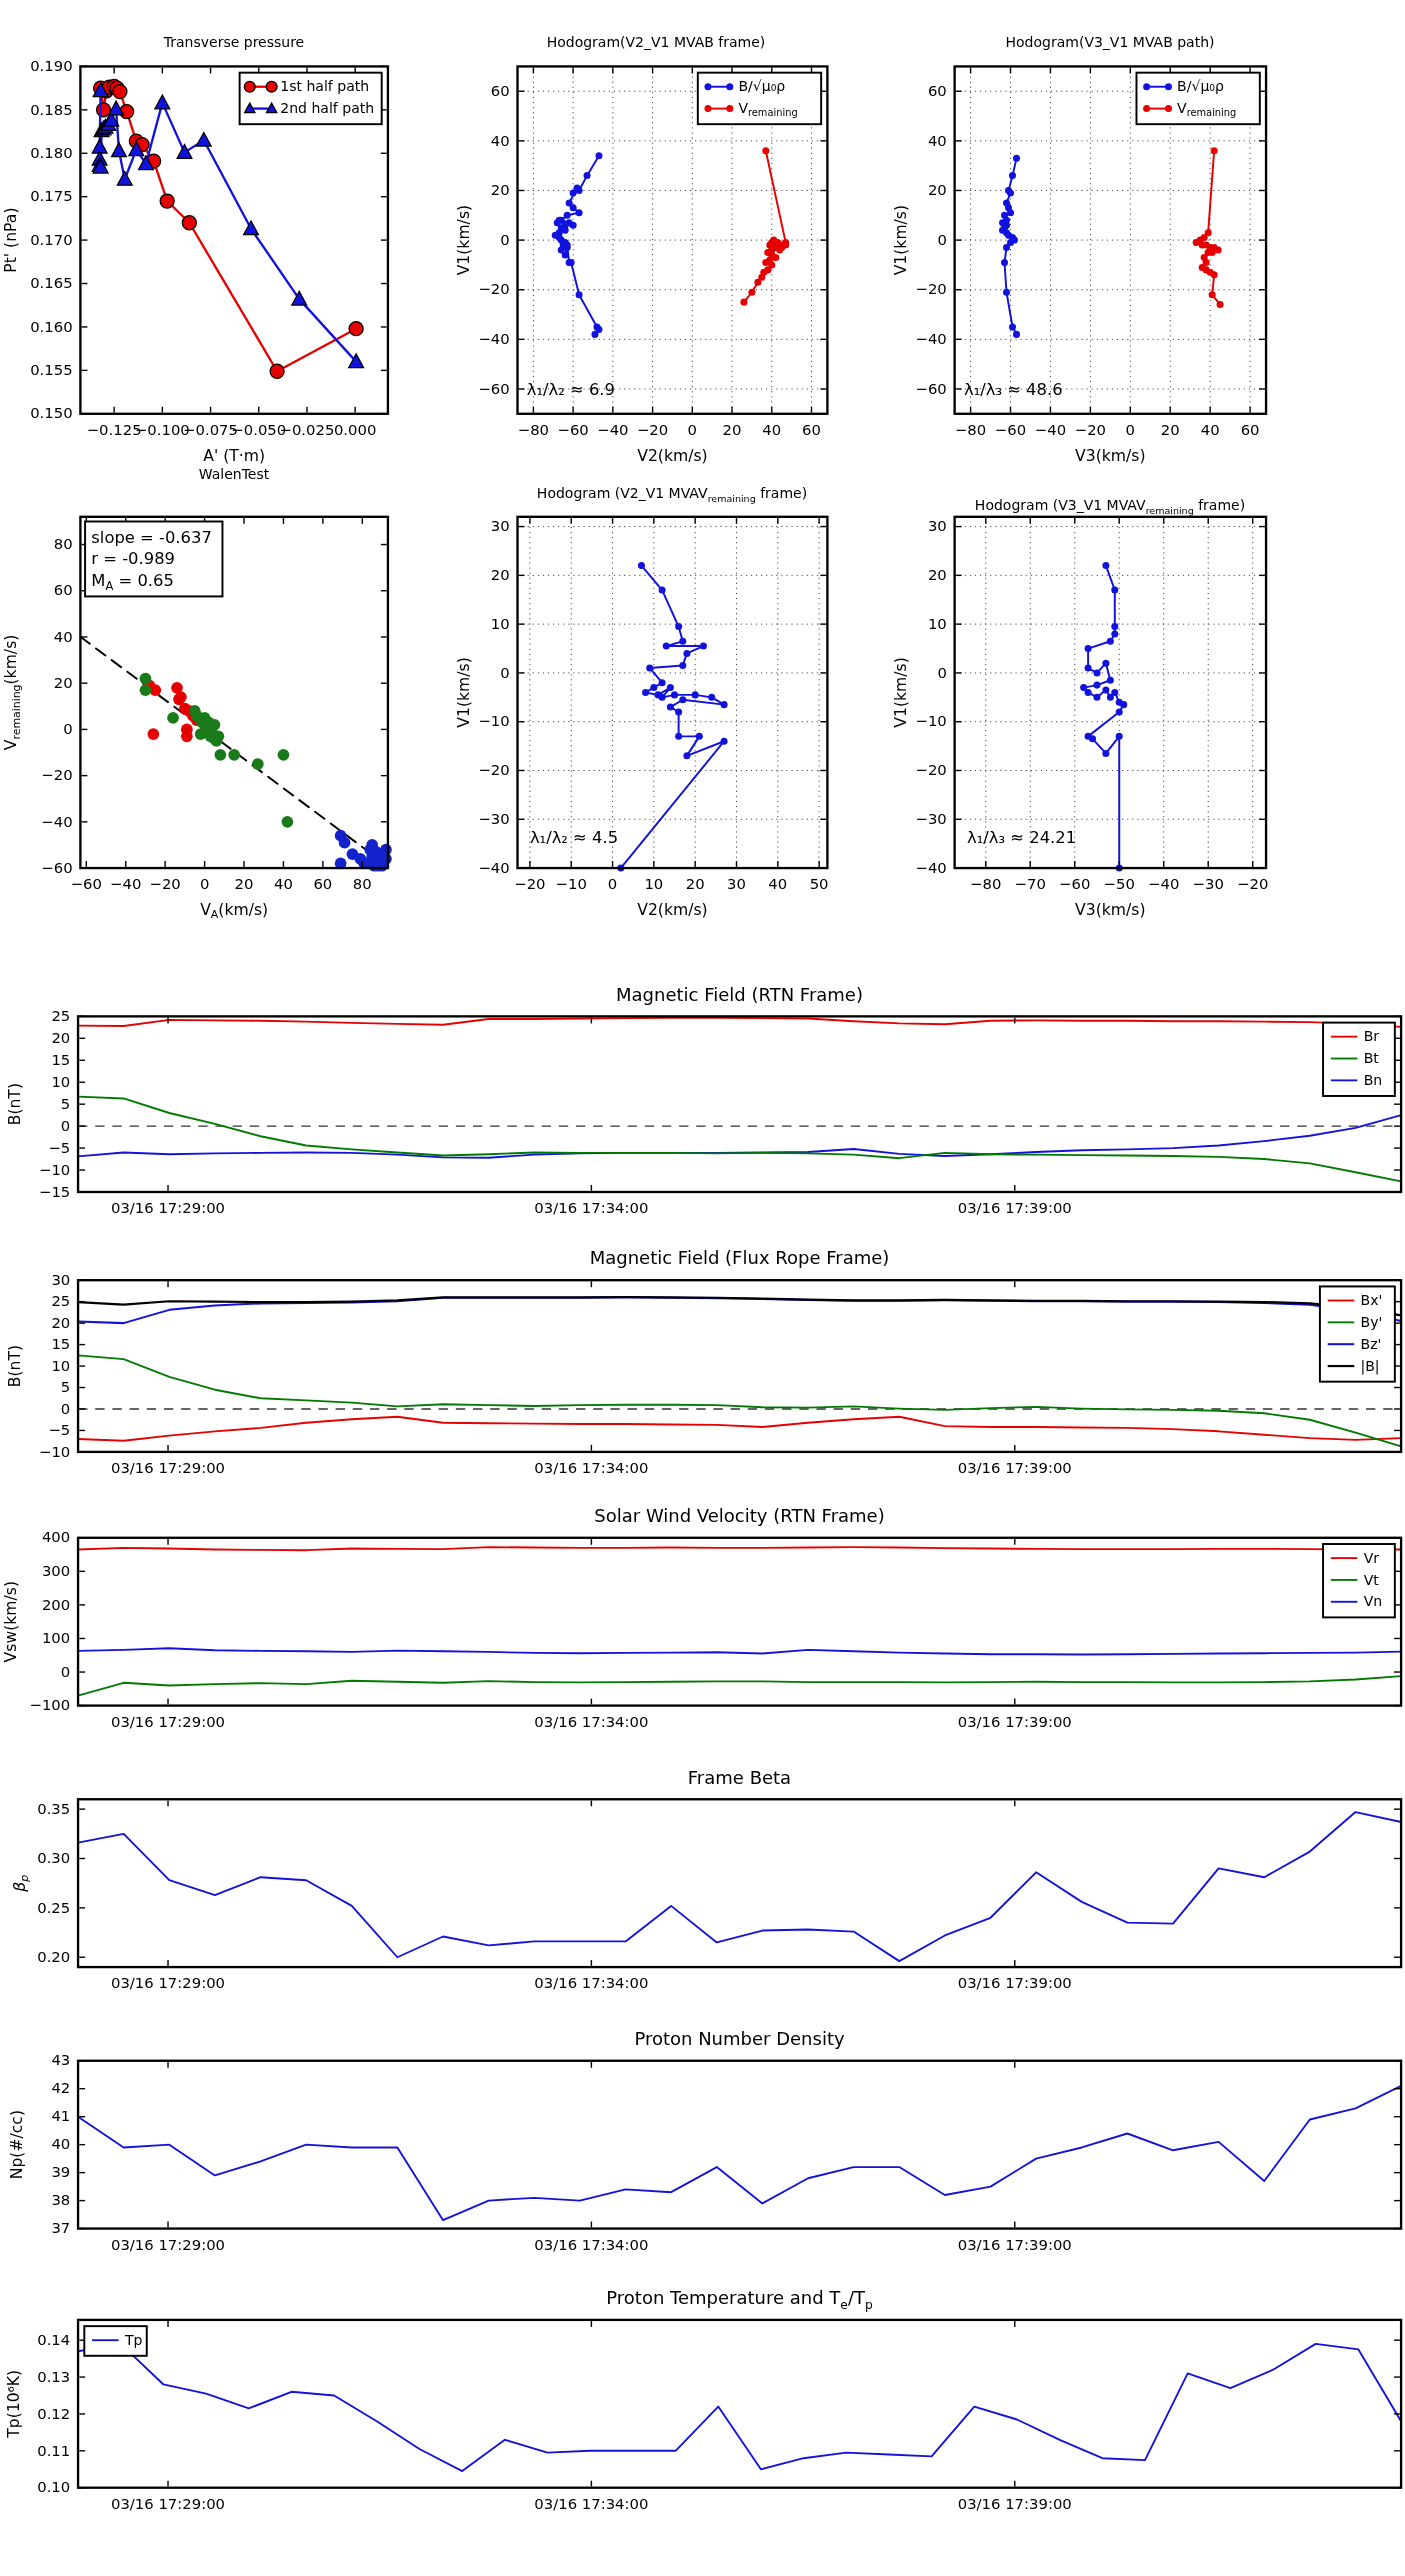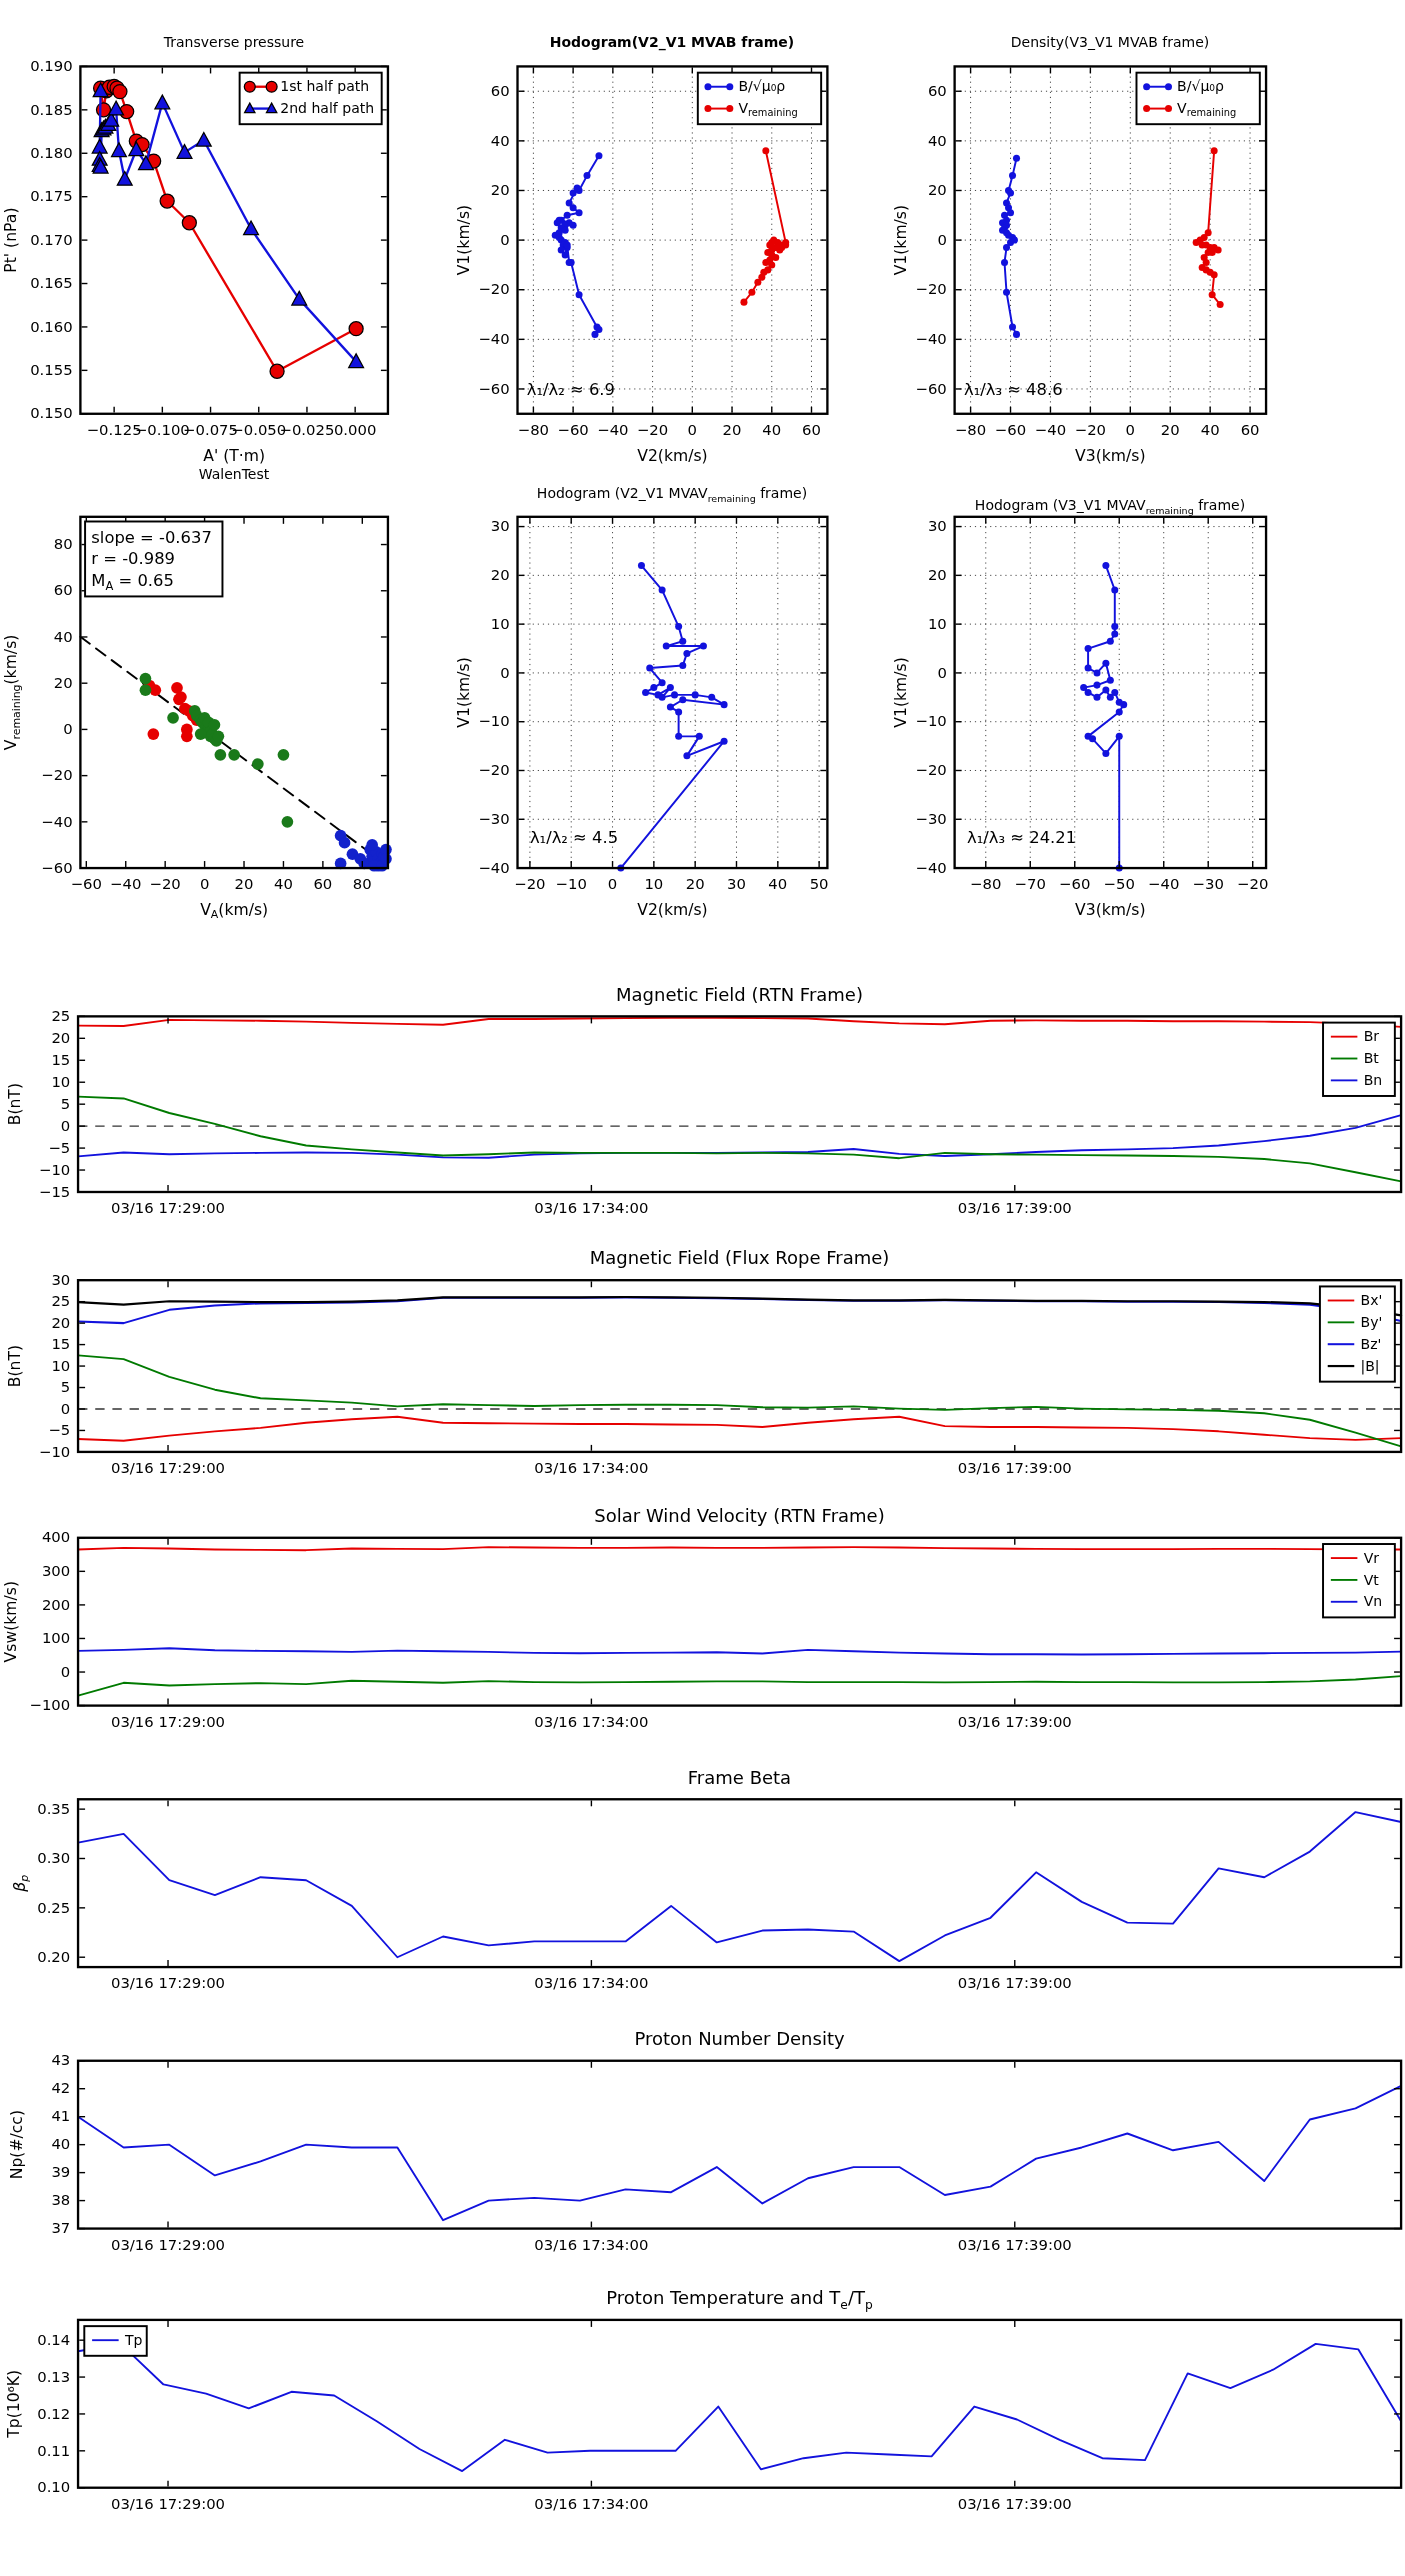--- a/index.html
+++ b/index.html
@@ -908,22 +908,22 @@
         <text x="90" y="3051.2417582417584" font-size="19" fill="#000" text-anchor="end" font-family="&quot;DejaVu Sans&quot;,sans-serif"><tspan>0.13</tspan></text>
         <text x="90" y="3003.9890109890107" font-size="19" fill="#000" text-anchor="end" font-family="&quot;DejaVu Sans&quot;,sans-serif"><tspan>0.14</tspan></text>
         <text x="24" y="3079.5" font-size="20" fill="#000" text-anchor="middle" font-family="&quot;DejaVu Sans&quot;,sans-serif" transform="rotate(-90 24 3079.5)"><tspan>Tp(10⁶K)</tspan></text>
         <rect x="108" y="2980" width="80" height="38" fill="#fff" stroke="#000" stroke-width="2.5"></rect>
         <line x1="118" x2="152" y1="2998" y2="2998" stroke="#1212dd" stroke-width="2.4"></line>
         <text x="160" y="3004" font-size="18" fill="#000" text-anchor="start" font-family="&quot;DejaVu Sans&quot;,sans-serif"><tspan>Tp</tspan></text>
       </g>
     </svg>
 
   <div class="title rich" style="left:49px;top:34px;width:370px;">Transverse pressure</div>
-  <div class="title rich" style="left:486px;top:34px;width:372px;font-weight:bold;">Hodogram(V2_V1 MVAB frame)</div>
-  <div class="title rich" style="left:923px;top:34px;width:374px;">Density(V3_V1 MVAB frame)</div>
+  <div class="title rich" style="left:470px;top:34px;width:372px;">Hodogram(V2_V1 MVAB frame)</div>
+  <div class="title rich" style="left:923px;top:34px;width:374px;">Hodogram(V3_V1 MVAB path)</div>
   <div class="title rich" style="left:49px;top:466px;width:370px;">WalenTest</div>
   <div class="title rich" style="left:486px;top:485px;width:372px;">Hodogram (V2_V1 MVAV<sub>remaining</sub> frame)</div>
   <div class="title rich" style="left:923px;top:485px;width:374px;margin-top:12px;">Hodogram (V3_V1 MVAV<sub>remaining</sub> frame)</div>
   <div class="title ts-title rich" style="left:78px;top:1247px;width:1323px;">Magnetic Field (Flux Rope Frame)</div>
   <div class="title ts-title rich" style="left:78px;top:984px;width:1323px;">Magnetic Field (RTN Frame)</div>
   <div class="title ts-title rich" style="left:78px;top:1505px;width:1323px;">Solar Wind Velocity (RTN Frame)</div>
   <div class="title ts-title rich" style="left:78px;top:1767px;width:1323px;">Frame Beta</div>
   <div class="title ts-title rich" style="left:78px;top:2028px;width:1323px;">Proton Number Density</div>
   <div class="title ts-title rich" style="left:78px;top:2287px;width:1323px;">Proton Temperature and T<sub>e</sub>/T<sub>p</sub></div>
 </div>

